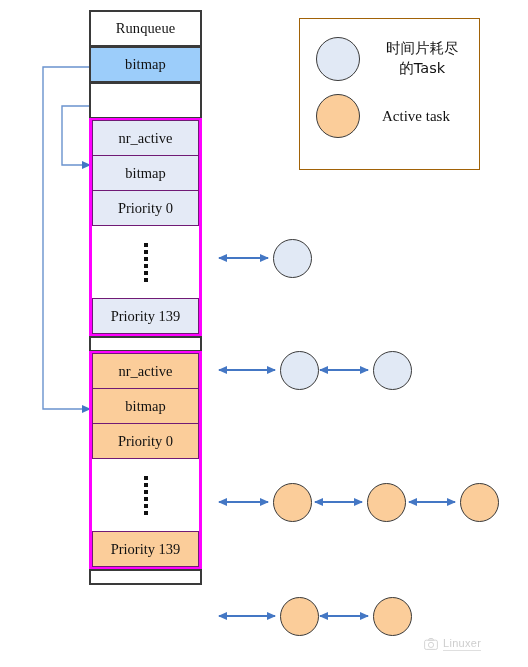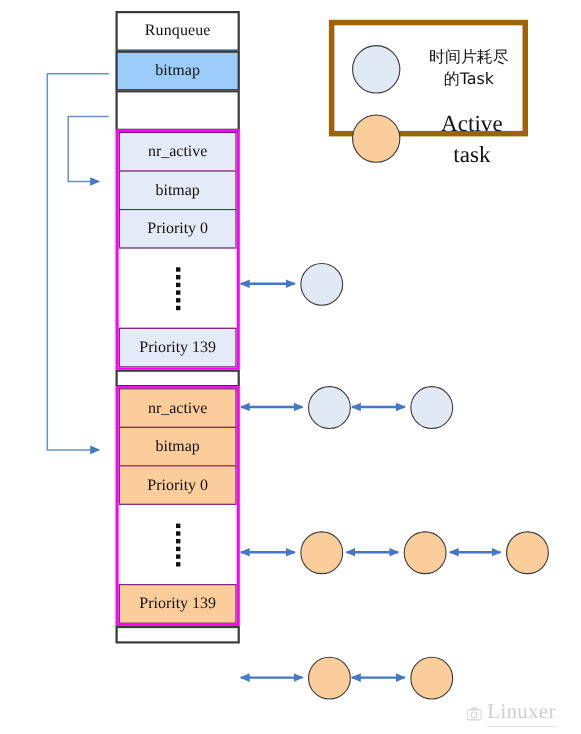--- a/index.html
+++ b/index.html
@@ -16,21 +16,21 @@
   }
   #canvas {
     position: absolute;
     left: 0; top: 0;
     width: 528px;
     height: 667px;
   }
   
   .column {
     position: absolute;
-    left: 105px;
+    left: 89px;
     top: 11px;
     width: 113px;
   }
   .row {
     box-sizing: border-box;
     border: 1px solid #3a3a3a;
     border-top-width: 1px;
     margin-top: -1px;
     background: #ffffff;
     display: flex;
@@ -91,64 +91,64 @@
   }
   .node.expired { background: #E1E9F5; }
   .node.active  { background: #FBCD9A; }
 
   
   .legend {
     position: absolute;
     left: 299px;
     top: 18px;
     width: 181px;
-    height: 106px;
-    box-sizing: border-box;
-    border: 5px solid #a16207;
+    height: 152px;
+    box-sizing: border-box;
+    border: 1px solid #a16207;
     background: #ffffff;
   }
   .legend-row {
     position: absolute;
     display: flex;
     align-items: center;
   }
   .legend-swatch {
     width: 44px;
     height: 44px;
     border-radius: 50%;
     border: 1.4px solid #3a3a3a;
     box-sizing: border-box;
     flex: none;
   }
   .legend-swatch.expired { background: #E1E9F5; }
   .legend-swatch.active  { background: #FBCD9A; }
   .legend-label {
-    font-size: 21px;
+    font-size: 15px;
     color: #111111;
     text-align: center;
     line-height: 1.35;
   }
   .legend-label.cjk {
     font-family: "DejaVu Sans", "Liberation Sans", sans-serif;
     font-size: 14.5px;
   }
 
   
   .watermark {
     position: absolute;
     left: 424px;
     top: 637px;
     display: flex;
     align-items: center;
     gap: 5px;
     opacity: 0.42;
   }
   .watermark-text {
-    font-family: Liberation Serif, serif;
-    font-size: 19px;
+    font-family: Liberation Sans, sans-serif;
+    font-size: 11px;
     color: #8a8a8a;
     border-bottom: 1px solid #b5b5b5;
     padding-bottom: 1px;
     letter-spacing: 0.3px;
   }
 </style>
 </head>
 <body>
 
 <svg id="canvas" viewBox="0 0 528 667" xmlns="http://www.w3.org/2000/svg">

